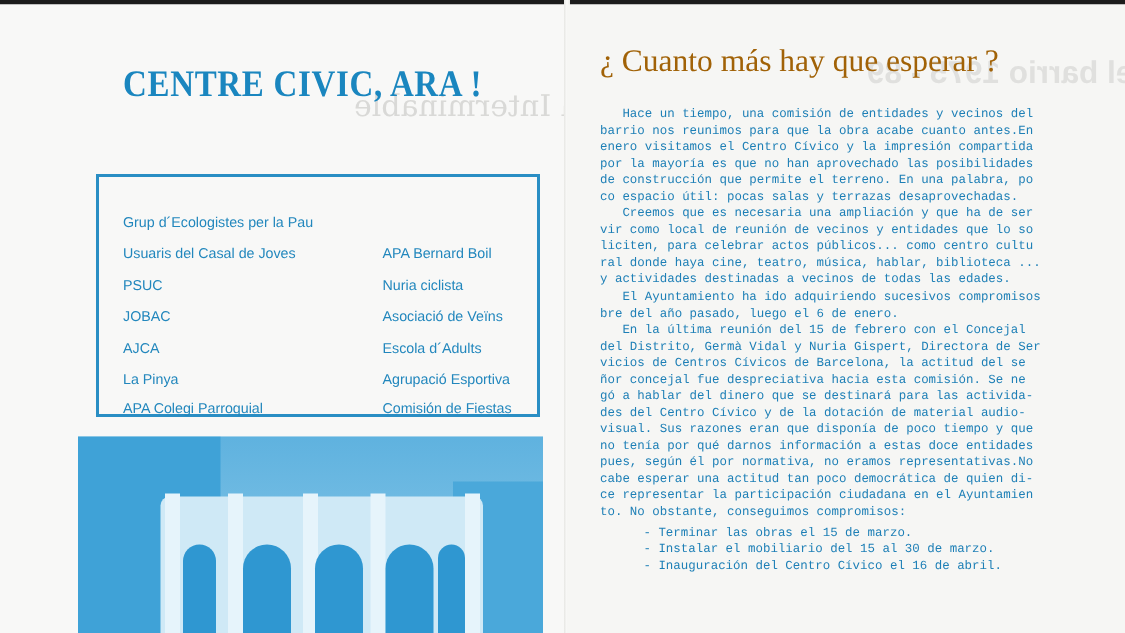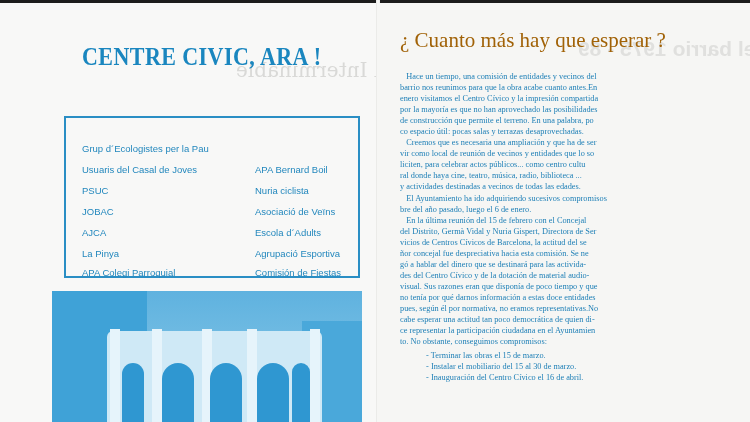--- a/index.html
+++ b/index.html
@@ -41,21 +41,21 @@
     background: #cfe9f6; border-radius: 6px 6px 0 0; }
   .photo .arch { position: absolute; top: 72px; width: 32px; height: 70px; background: #2f97d1;
     border-radius: 16px 16px 0 0; }
   .photo .pillar { position: absolute; top: 38px; width: 10px; height: 100px; background: #e6f4fb; }
   .title-right {
     position: absolute; left: 22px; top: 25px; margin: 0;
     font-family: "Liberation Serif", serif; font-weight: normal; font-size: 21px;
     color: #a16207; white-space: nowrap;
   }
   .article { position: absolute; left: 22px; top: 68px; width: 342px;
-    font-family: Liberation Serif, serif; font-size: 8.3px; line-height: 11.05px;
+    font-family: Liberation Mono, monospace; font-size: 8.3px; line-height: 11.05px;
     color: #1d7fb6; }
   .article p { margin: 0; white-space: pre; }
   .article ul { list-style: none; margin: 3px 0 0 0; padding: 0; }
   .article li { white-space: pre; margin-left: 24px; }
 </style>
 </head>
 <body>
 
 <div class="topbar"></div>
 
@@ -110,21 +110,21 @@
     <p>   Hace un tiempo, una comisión de entidades y vecinos del</p>
     <p>barrio nos reunimos para que la obra acabe cuanto antes.En</p>
     <p>enero visitamos el Centro Cívico y la impresión compartida</p>
     <p>por la mayoría es que no han aprovechado las posibilidades</p>
     <p>de construcción que permite el terreno. En una palabra, po</p>
     <p>co espacio útil: pocas salas y terrazas desaprovechadas.</p>
 
     <p>   Creemos que es necesaria una ampliación y que ha de ser</p>
     <p>vir como local de reunión de vecinos y entidades que lo so</p>
     <p>liciten, para celebrar actos públicos... como centro cultu</p>
-    <p>ral donde haya cine, teatro, música, radio, biblioteca ...</p>
+    <p>ral donde haya cine, teatro, música, hablar, biblioteca ...</p>
     <p>y actividades destinadas a vecinos de todas las edades.</p>
 
     <p>   El Ayuntamiento ha ido adquiriendo sucesivos compromisos</p>
     <p>bre del año pasado, luego el 6 de enero.</p>
 
     <p>   En la última reunión del 15 de febrero con el Concejal</p>
     <p>del Distrito, Germà Vidal y Nuria Gispert, Directora de Ser</p>
     <p>vicios de Centros Cívicos de Barcelona, la actitud del se</p>
     <p>ñor concejal fue despreciativa hacia esta comisión. Se ne</p>
     <p>gó a hablar del dinero que se destinará para las activida-</p>

